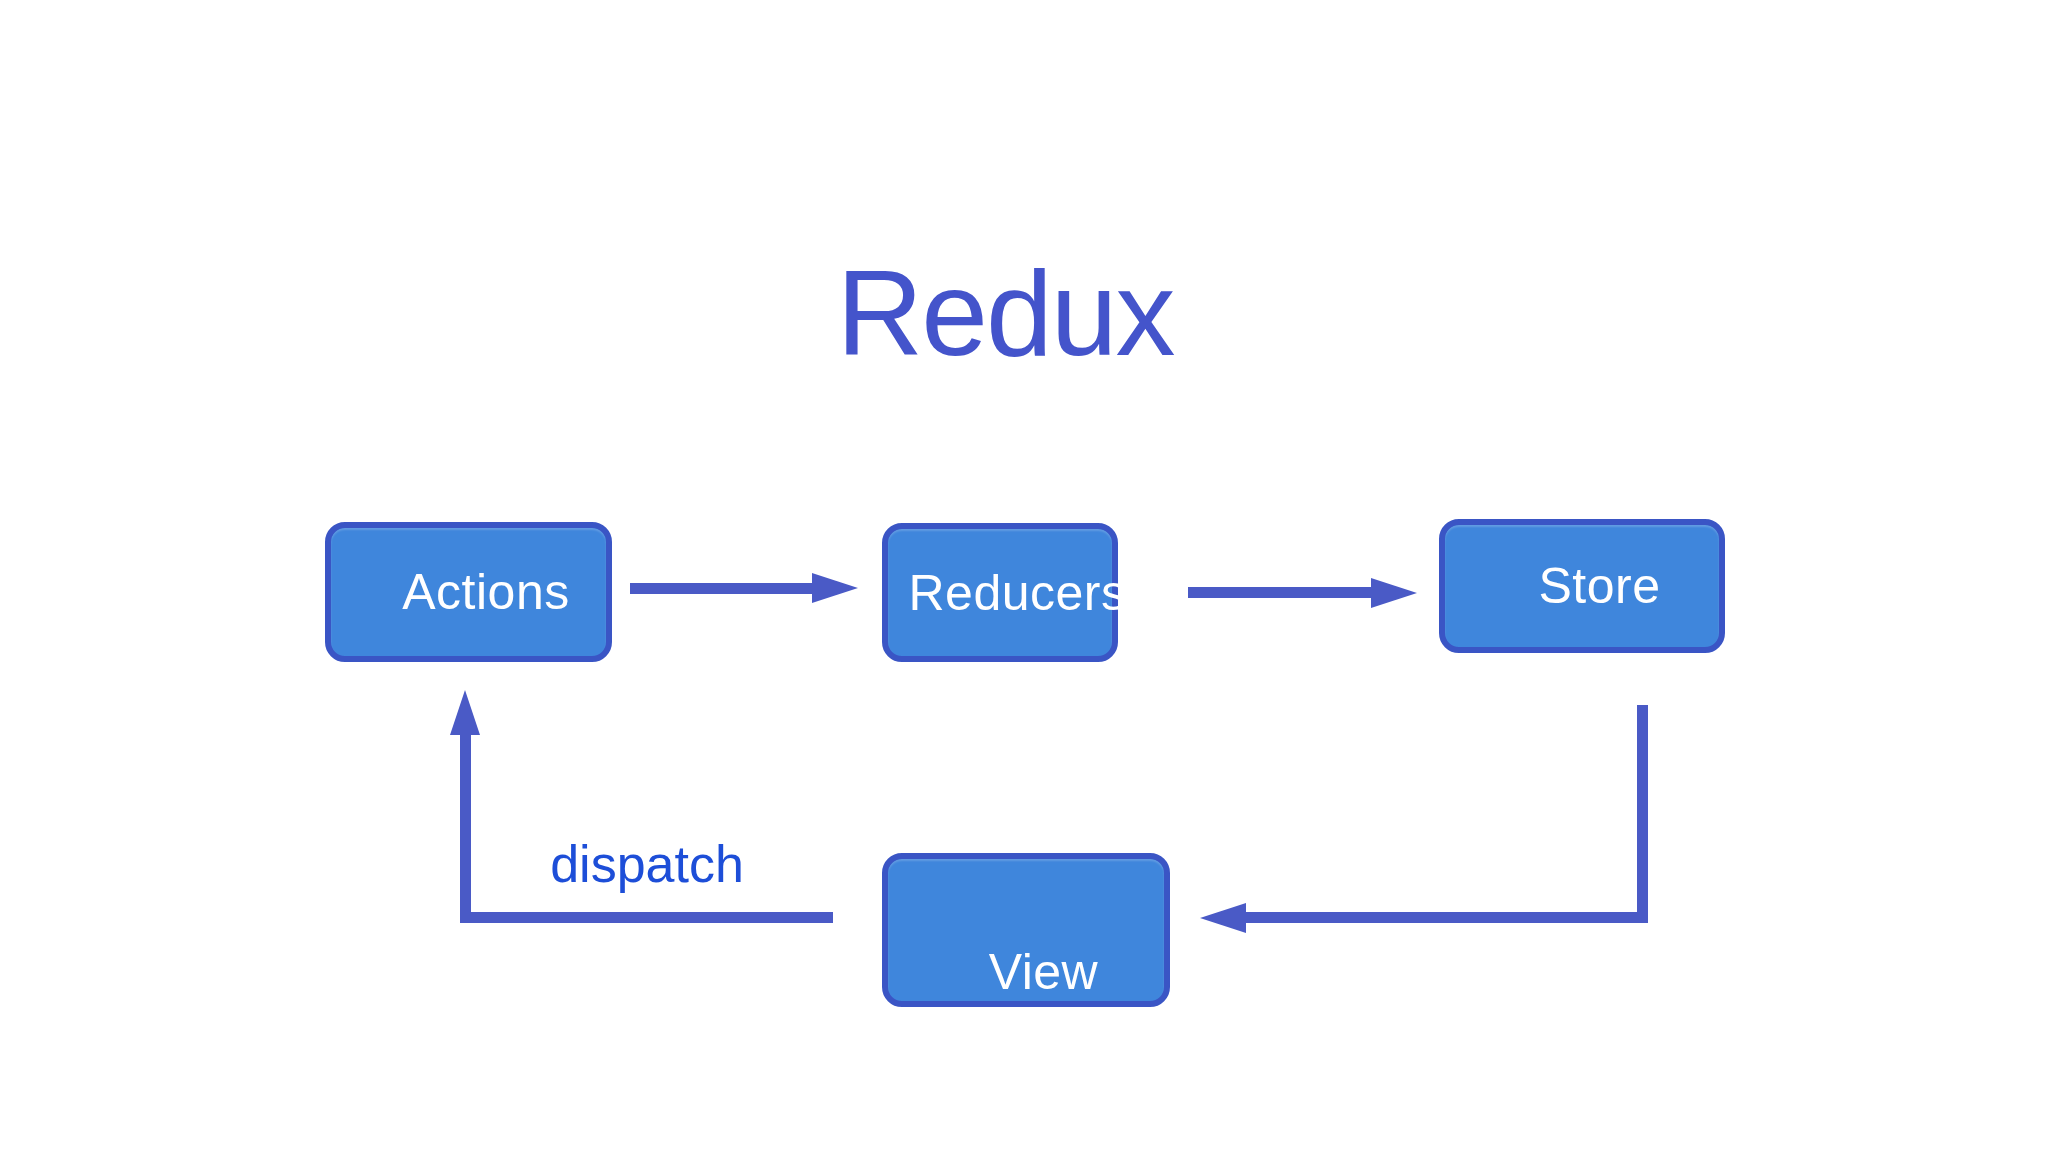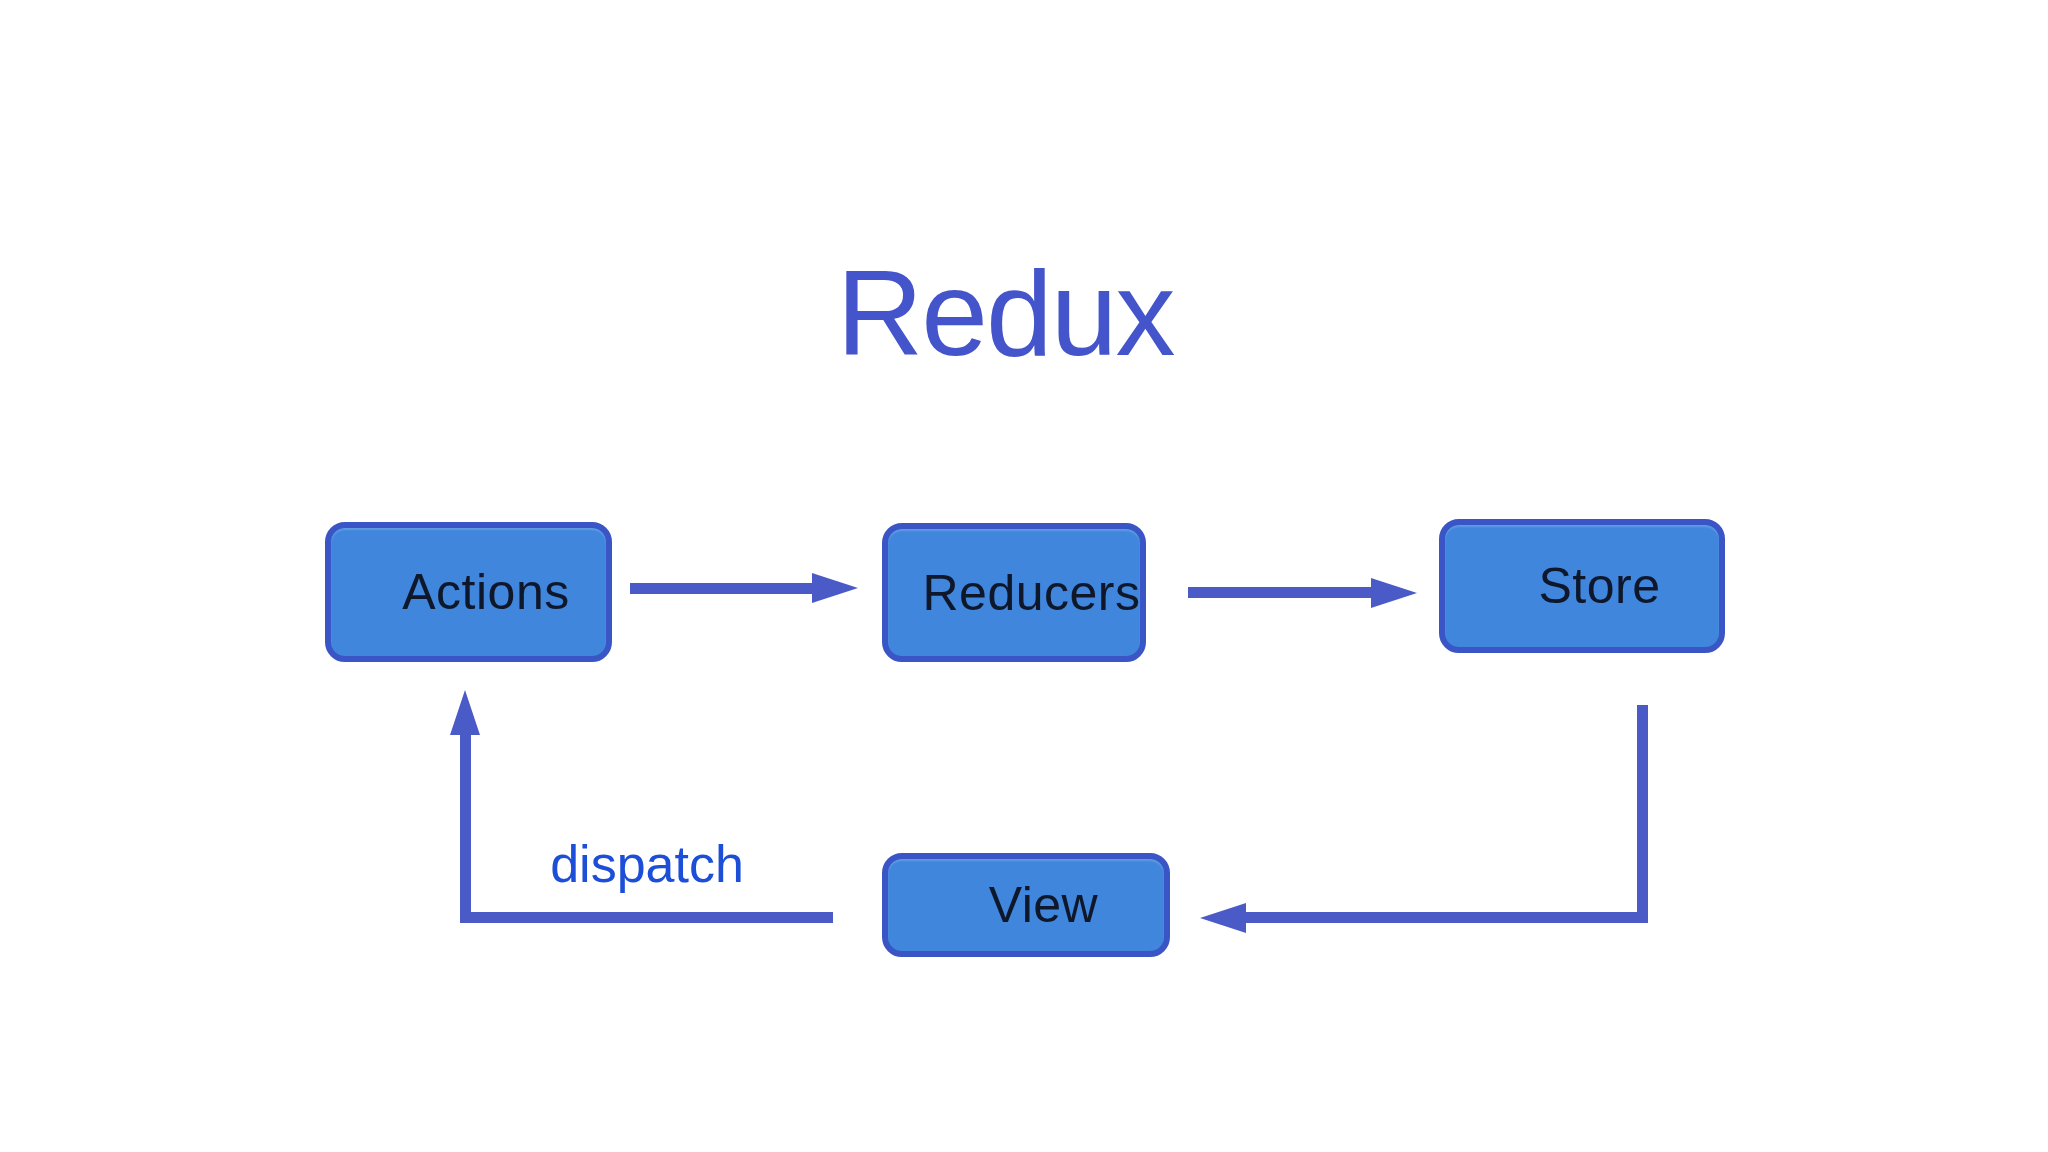--- a/index.html
+++ b/index.html
@@ -33,30 +33,30 @@
     box-sizing: border-box;
     background: #3F86DC;
     border: 6px solid #3A55C5;
     border-radius: 20px;
     display: flex;
     align-items: center;
     justify-content: center;
     box-shadow: inset 0 2px 2px rgba(255,255,255,0.18);
   }
   .node span {
-    color: #0f172a;
+    color: #ffffff;
     font-size: 50px;
     font-weight: 400;
     letter-spacing: 0.5px;
     margin-left: 35px;
   }
   .node-actions  { left: 325px;  top: 522px; width: 287px; height: 140px; }
-  .node-reducers { left: 882px;  top: 523px; width: 264px; height: 139px; }
+  .node-reducers { left: 882px;  top: 523px; width: 236px; height: 139px; }
   .node-store    { left: 1439px; top: 519px; width: 286px; height: 134px; }
-  .node-view     { left: 882px;  top: 853px; width: 288px; height: 104px; }
+  .node-view     { left: 882px;  top: 853px; width: 288px; height: 154px; align-items: flex-end; }
 
   .seg {
     position: absolute;
     background: #4A5AC6;
   }
   .tri {
     position: absolute;
     width: 0;
     height: 0;
   }

